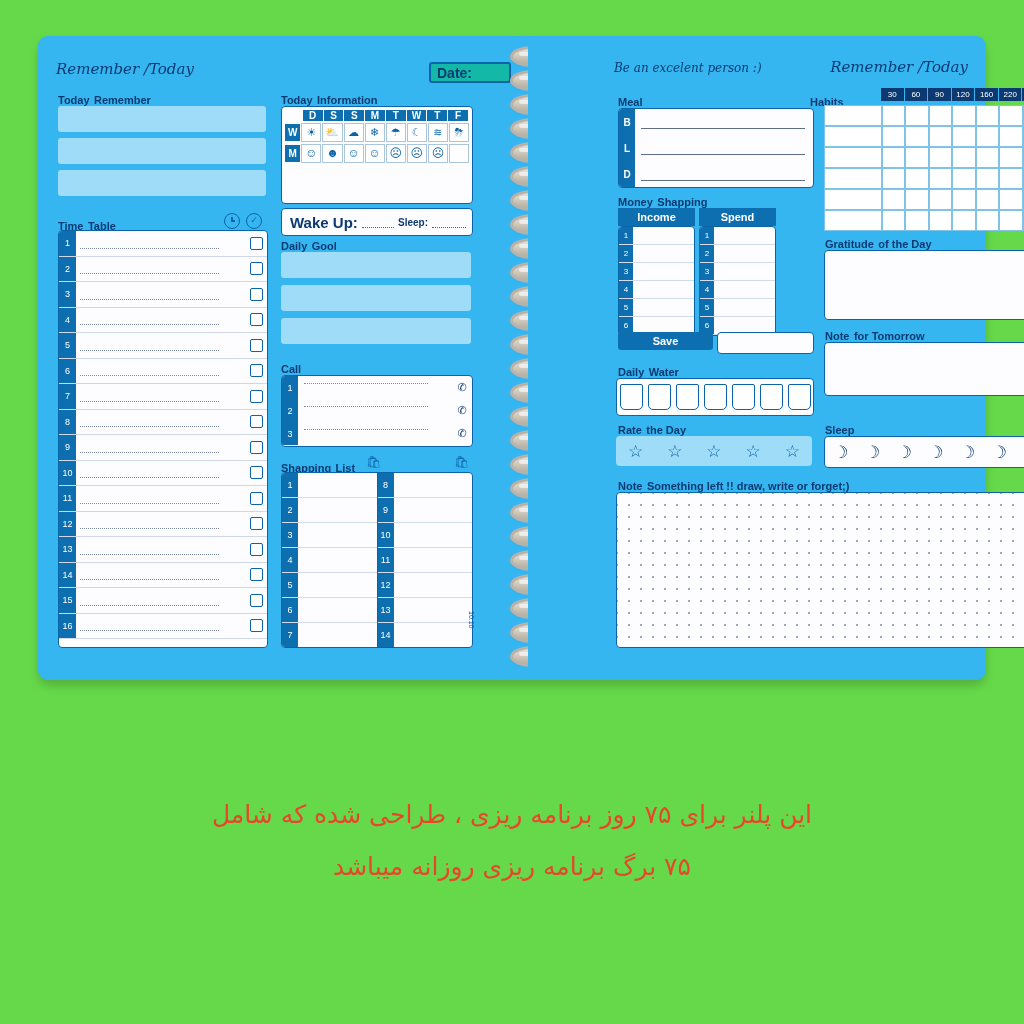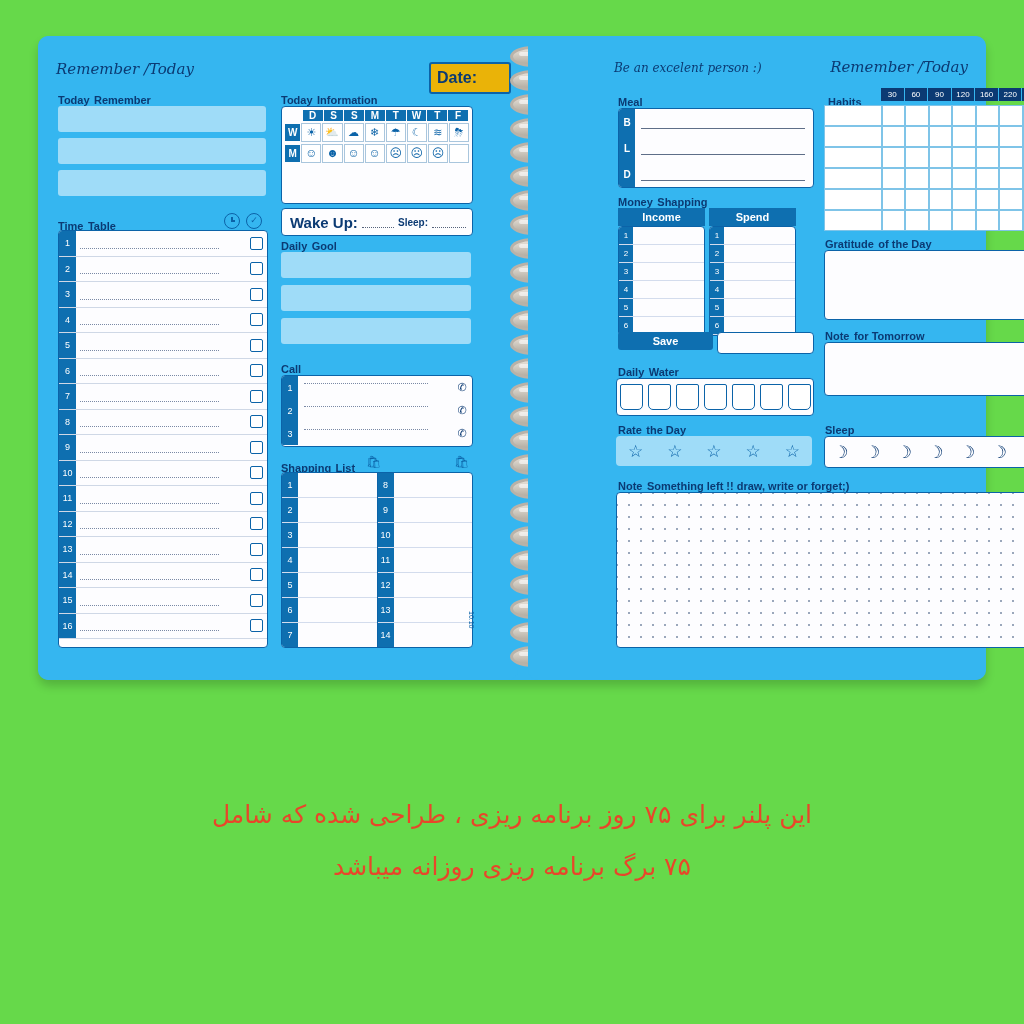--- a/index.html
+++ b/index.html
@@ -21,21 +21,21 @@
   .ring{position:absolute;width:40px;height:15px;border:3px solid #b9b2a8;border-radius:50%;
         background:linear-gradient(180deg,#e6e1d8,#b4ada2);}
   .ring:after{content:"";position:absolute;left:6px;top:3px;width:26px;height:4px;background:rgba(255,255,255,.6);border-radius:3px;}
 
   
   .hdr{font-size:11px;color:#0b3a73;font-weight:bold;}
   .script{font-family:"DejaVu Serif", serif;font-style:italic;font-size:15px;color:#0b3a73;}
   .white-box{background:#fdfdff;border:1.5px solid #0b63a8;border-radius:4px;}
 
   
-  #date-box{position:absolute;left:391px;top:26px;width:82px;height:32px;background:#eab308;border:2px solid #0b63a8;border-radius:3px;font-size:16px;font-weight:bold;color:#0b3a73;display:flex;align-items:center;padding-left:6px;box-sizing:border-box;}
+  #date-box{position:absolute;left:391px;top:26px;width:82px;height:21px;background:#14b8a6;border:2px solid #0b63a8;border-radius:3px;font-size:14px;font-weight:bold;color:#0b3a73;display:flex;align-items:center;padding-left:6px;box-sizing:border-box;}
   .rl{background:#9fdcf8;border-radius:3px;height:26px;margin-bottom:6px;}
 
   .tt-num{background:#0e6fb0;color:#fff;font-size:9px;width:17px;display:flex;align-items:center;justify-content:center;}
   .tt-row{display:flex;height:24.5px;align-items:stretch;border-bottom:1px solid #cfd8e6;}
   .tt-line{flex:1;position:relative;}
   .tt-line:after{content:"";position:absolute;left:4px;right:26px;bottom:7px;border-bottom:1px dotted #7a89a5;}
   .tt-chk{width:22px;display:flex;align-items:center;justify-content:center;}
   .chkbox{width:11px;height:11px;border:1.5px solid #0b63a8;border-radius:2px;background:#fff;}
   .dayhead{background:#0e6fb0;color:#fff;font-weight:bold;font-size:10px;text-align:center;}
   .cellbox{background:#fff;border:1px solid #a9c6dd;}
@@ -431,21 +431,21 @@
           <div style="height:26px;position:relative;">
             <span style="position:absolute;left:6px;right:8px;bottom:6px;border-bottom:1px solid #5e6e88;"></span>
           </div>
         </div>
     </div>
 
     <div style="position:absolute;left:90px;top:156px;">
       <span class="hdr">Money</span>
       <span class="hdr light">Shapping</span>
     </div>
-    <div style="position:absolute;left:90px;top:172px;width:178px;display:flex;gap:4px;">
+    <div style="position:absolute;left:90px;top:172px;width:158px;display:flex;gap:4px;">
       <div style="width:95px;">
         <div class="money-head">Income</div>
         <div class="white-box" style="overflow:hidden;" id="inc-rows">
             <div class="m-row">
               <div class="m-num">1</div>
               <div style="flex:1;"></div>
             </div>
             <div class="m-row">
               <div class="m-num">2</div>
               <div style="flex:1;"></div>
@@ -520,21 +520,21 @@
       <span class="hdr light">the Day</span>
     </div>
     <div style="position:absolute;left:88px;top:400px;width:196px;height:30px;background:#9fdcf8;border-radius:4px;display:flex;align-items:center;justify-content:space-around;" id="stars">
         <span class="star">☆</span>
         <span class="star">☆</span>
         <span class="star">☆</span>
         <span class="star">☆</span>
         <span class="star">☆</span>
       </div>
 
-    <div style="position:absolute;left:300px;top:56px;">
+    <div style="position:absolute;left:282px;top:56px;">
       <span class="hdr">Habits</span>
     </div>
     <div style="position:absolute;left:353px;top:52px;width:165px;" class="hab-head" id="hab-head">
         <div>30</div>
         <div>60</div>
         <div>90</div>
         <div>120</div>
         <div>160</div>
         <div>220</div>
         <div>260</div>

